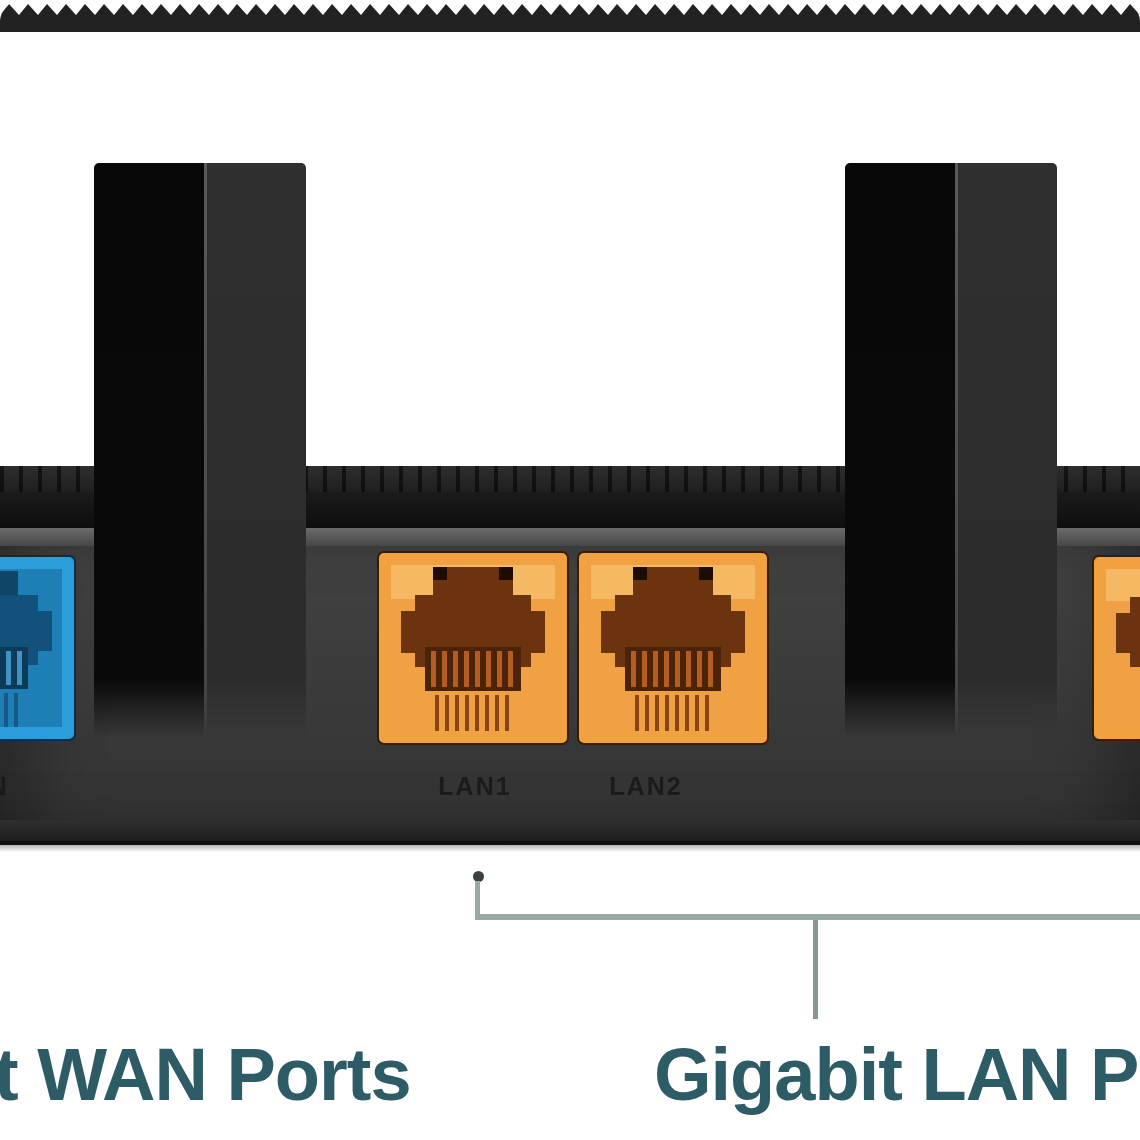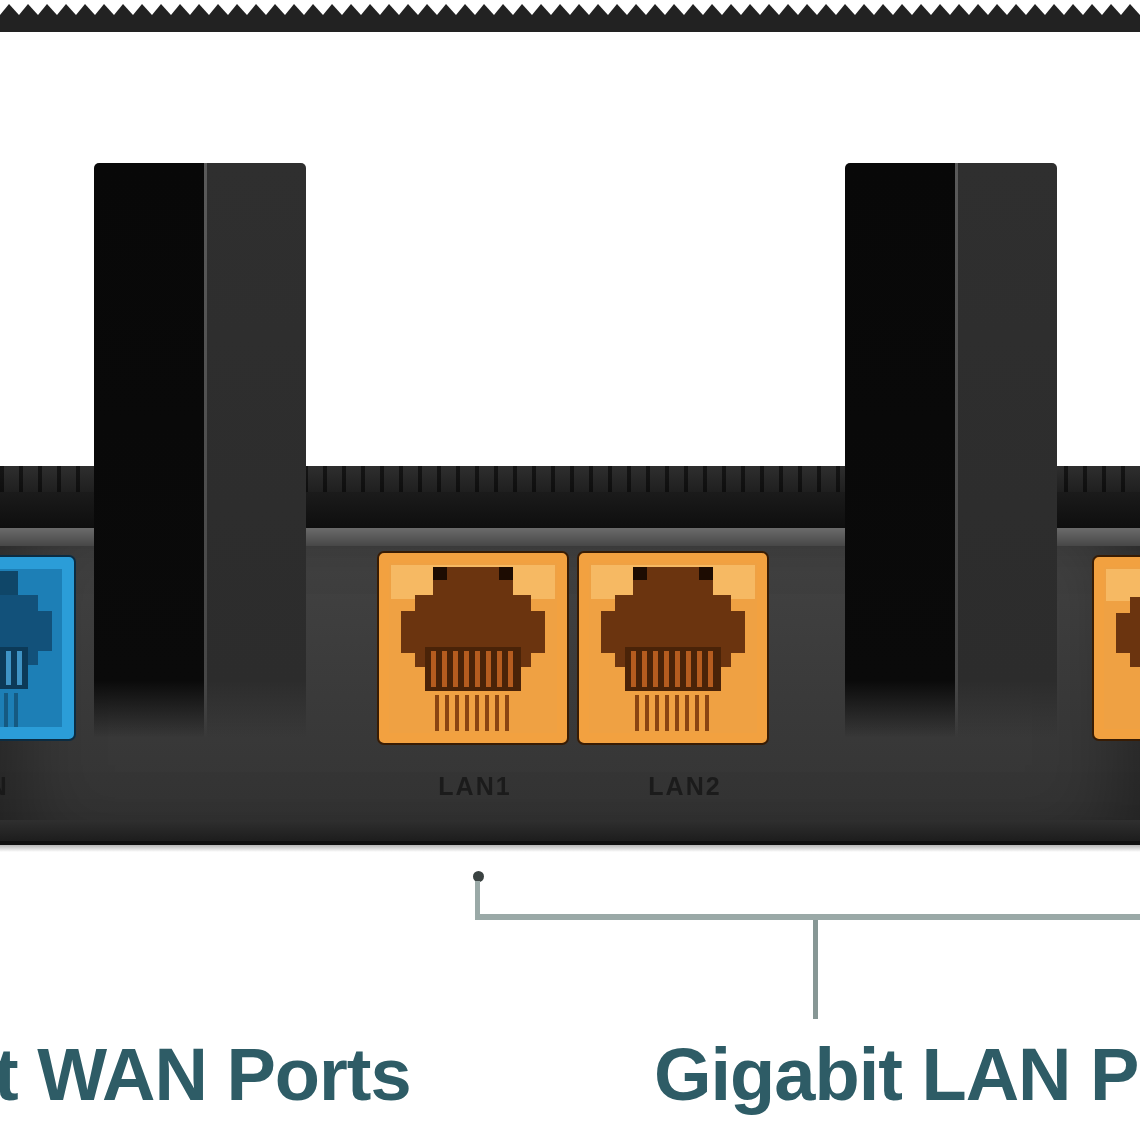--- a/index.html
+++ b/index.html
@@ -1,17 +1,17 @@
 <!DOCTYPE html>
 <html><head>
 <meta charset="utf-8">
 <style>
   html,body{margin:0;padding:0;background:#fff;}
   #stage{position:relative;width:1140px;height:1140px;overflow:hidden;background:#fff;
-         font-family:"Liberation Sans", sans-serif;}
+         font-family:"Liberation Sans", sans-serif;border-radius:22px;}
   .abs{position:absolute;}
 
   
   .teeth{left:0;top:438;width:1140px;height:32px;z-index:1;}
   .band-top{left:0;top:466px;width:1140px;height:26px;z-index:1;
     background:linear-gradient(180deg,#2e2e2e,#1f1f1f);}
   .band-top::after{content:"";position:absolute;inset:0;
     background:repeating-linear-gradient(90deg,rgba(0,0,0,.55) 0 4px,transparent 4px 19px);}
   .band-black{left:0;top:492px;width:1140px;height:36px;z-index:1;
     background:linear-gradient(180deg,#1b1b1b,#0e0e0e);}
@@ -41,21 +41,21 @@
   .port{z-index:2;}
   #wan-port{left:-112px;top:555px;width:188px;height:186px;}
   #lan1-port{left:377px;top:551px;width:192px;height:194px;}
   #lan2-port{left:577px;top:551px;width:192px;height:194px;}
   #lan3-port{left:1092px;top:555px;width:192px;height:186px;}
 
   
   .port-label{z-index:4;width:92px;text-align:center;font-size:25px;letter-spacing:2px;
     color:#161616;opacity:.82;font-weight:bold;}
   #lan1-label{left:429px;top:772px;}
-  #lan2-label{left:639px;top:772px;}
+  #lan2-label{left:600px;top:772px;}
   #wan-frag{left:0;top:771px;width:8px;height:36px;overflow:hidden;z-index:4;
     font-size:26px;font-weight:bold;color:#161616;opacity:.8;}
   #wan-frag span{display:inline-block;margin-left:-12px;}
 
   
   .callout{z-index:6;}
   #callout-dot{left:473px;top:871px;width:11px;height:11px;border-radius:50%;background:#3a4241;}
   #callout-stub{left:475px;top:881px;width:5px;height:37px;background:#9aa9a7;}
   #callout-hline{left:475px;top:914px;width:665px;height:6px;background:#9aa9a7;}
   #callout-vdrop{left:813px;top:920px;width:5px;height:99px;background:#879795;}

